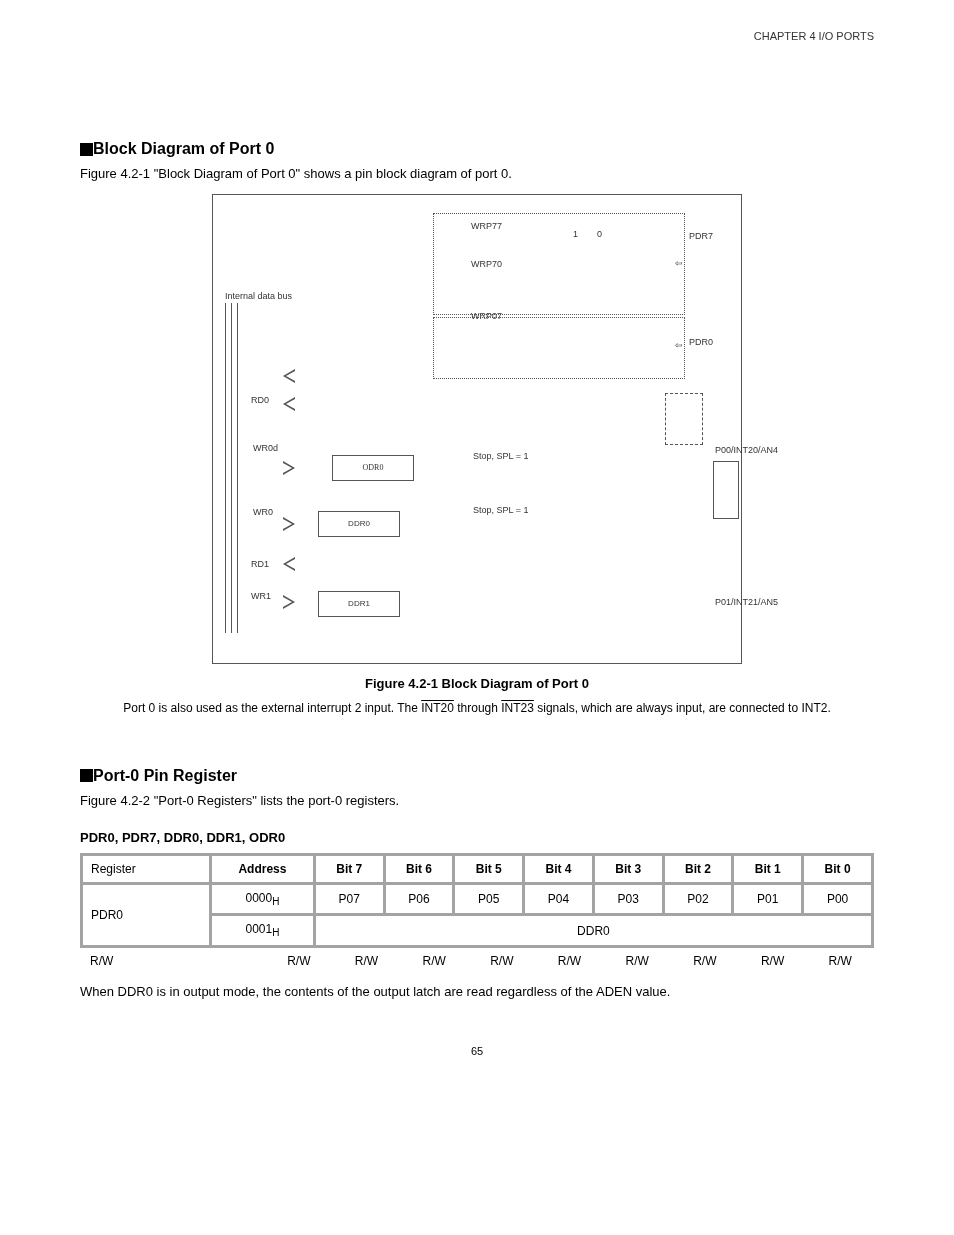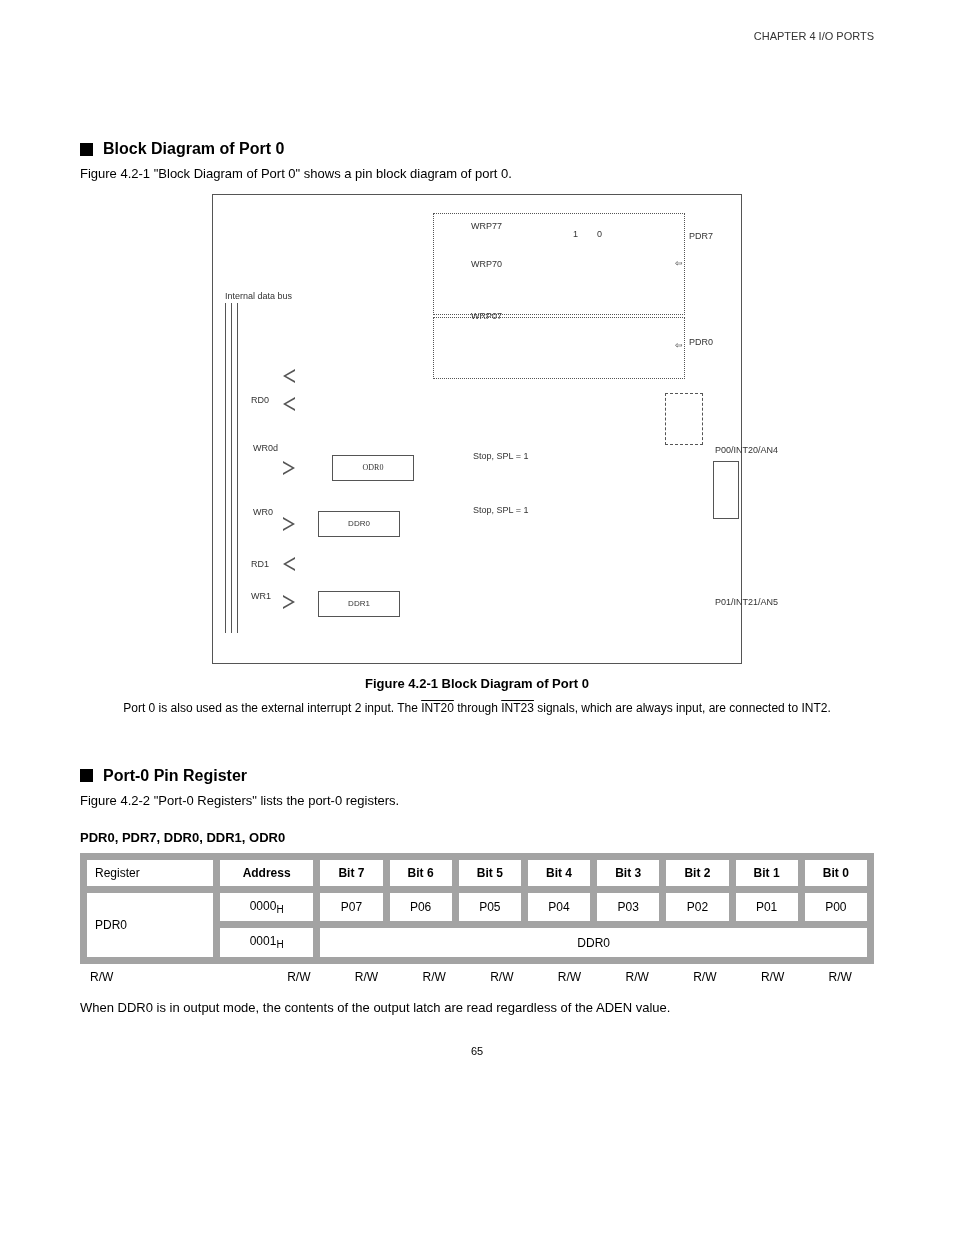--- a/index.html
+++ b/index.html
@@ -21,21 +21,20 @@
     position: absolute;
     top: 30px;
     right: 80px;
     font-size: 11px;
     color: #333;
     text-align: right;
   }
   .section-row {
     display: flex;
     align-items: center;
-    gap: 10px;
     margin-top: 60px;
   }
   .section-row.second {
     margin-top: 50px;
   }
   .black-square {
     width: 13px;
     height: 13px;
     background: #000;
     flex: 0 0 auto;
@@ -198,21 +197,21 @@
     font-size: 13px;
     margin-top: 20px;
   }
   table.reg {
     border-collapse: collapse;
     width: 100%;
     margin-top: 8px;
     font-size: 12px;
   }
   table.reg th, table.reg td {
-    border: 7px solid #a3a3a3;
+    border: 3px solid #a3a3a3;
     padding: 6px 8px;
     text-align: center;
     vertical-align: middle;
   }
   table.reg th.left, table.reg td.left {
     text-align: left;
     width: 110px;
     font-weight: normal;
   }
   .addr-cell { white-space: nowrap; }

